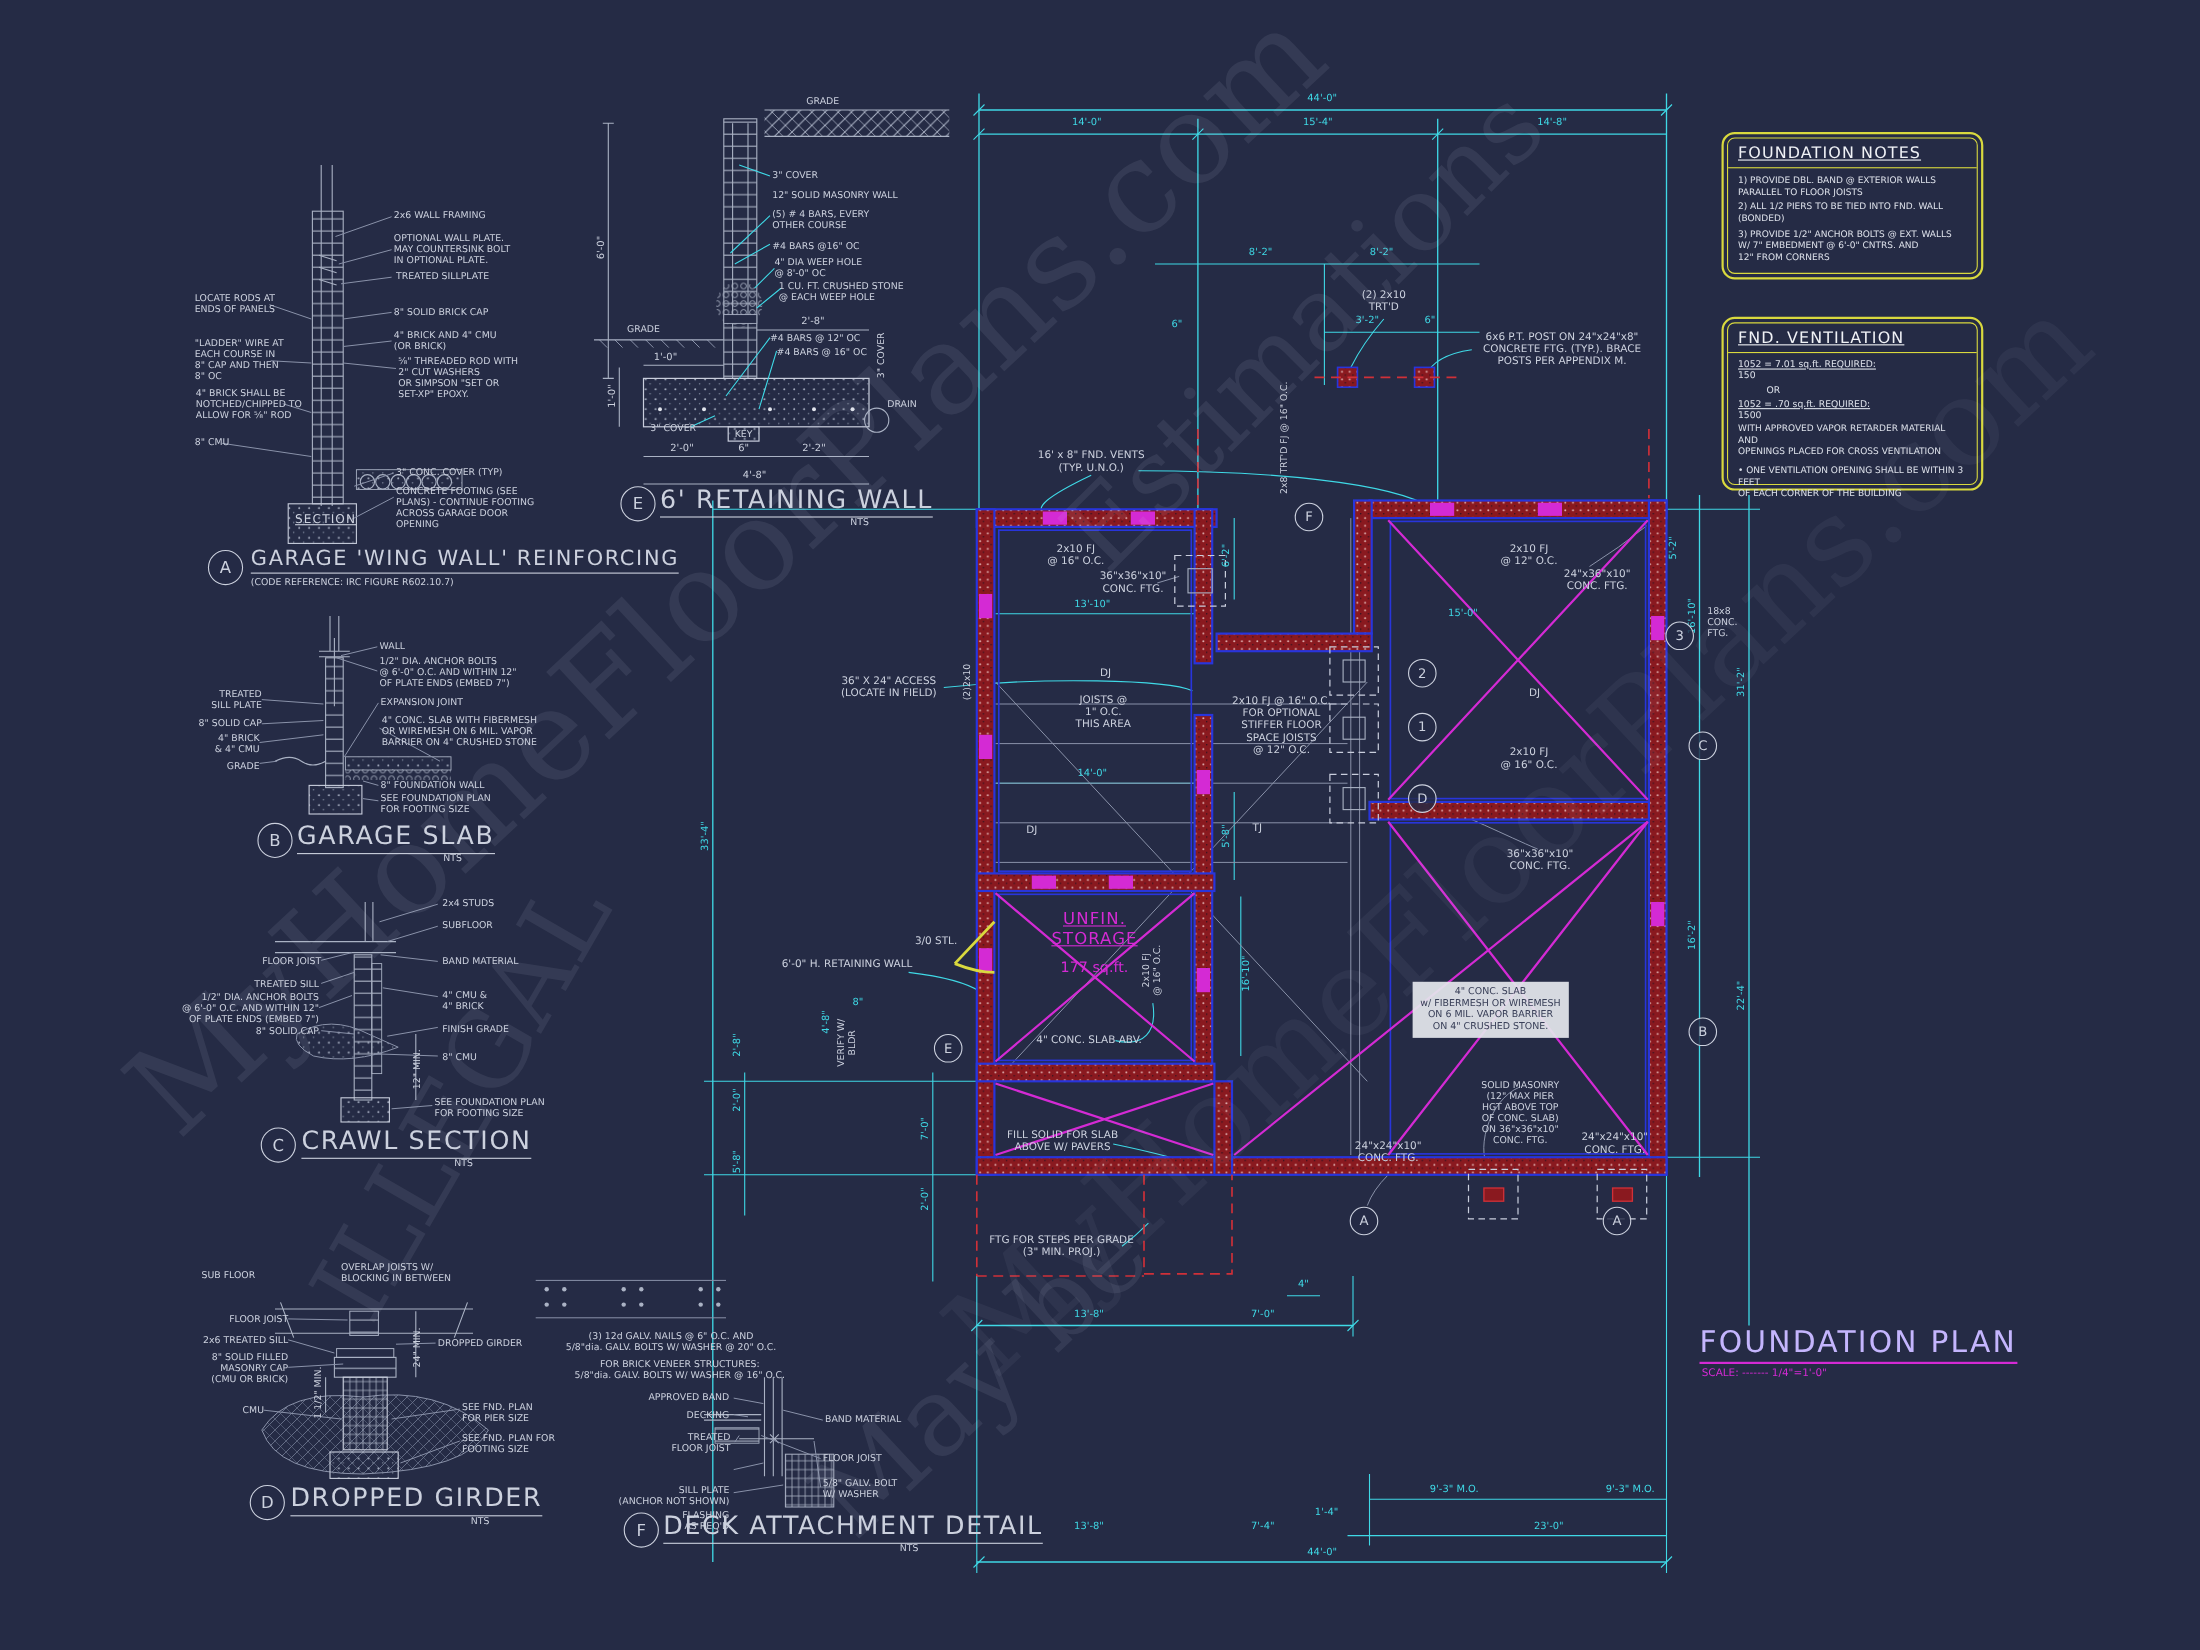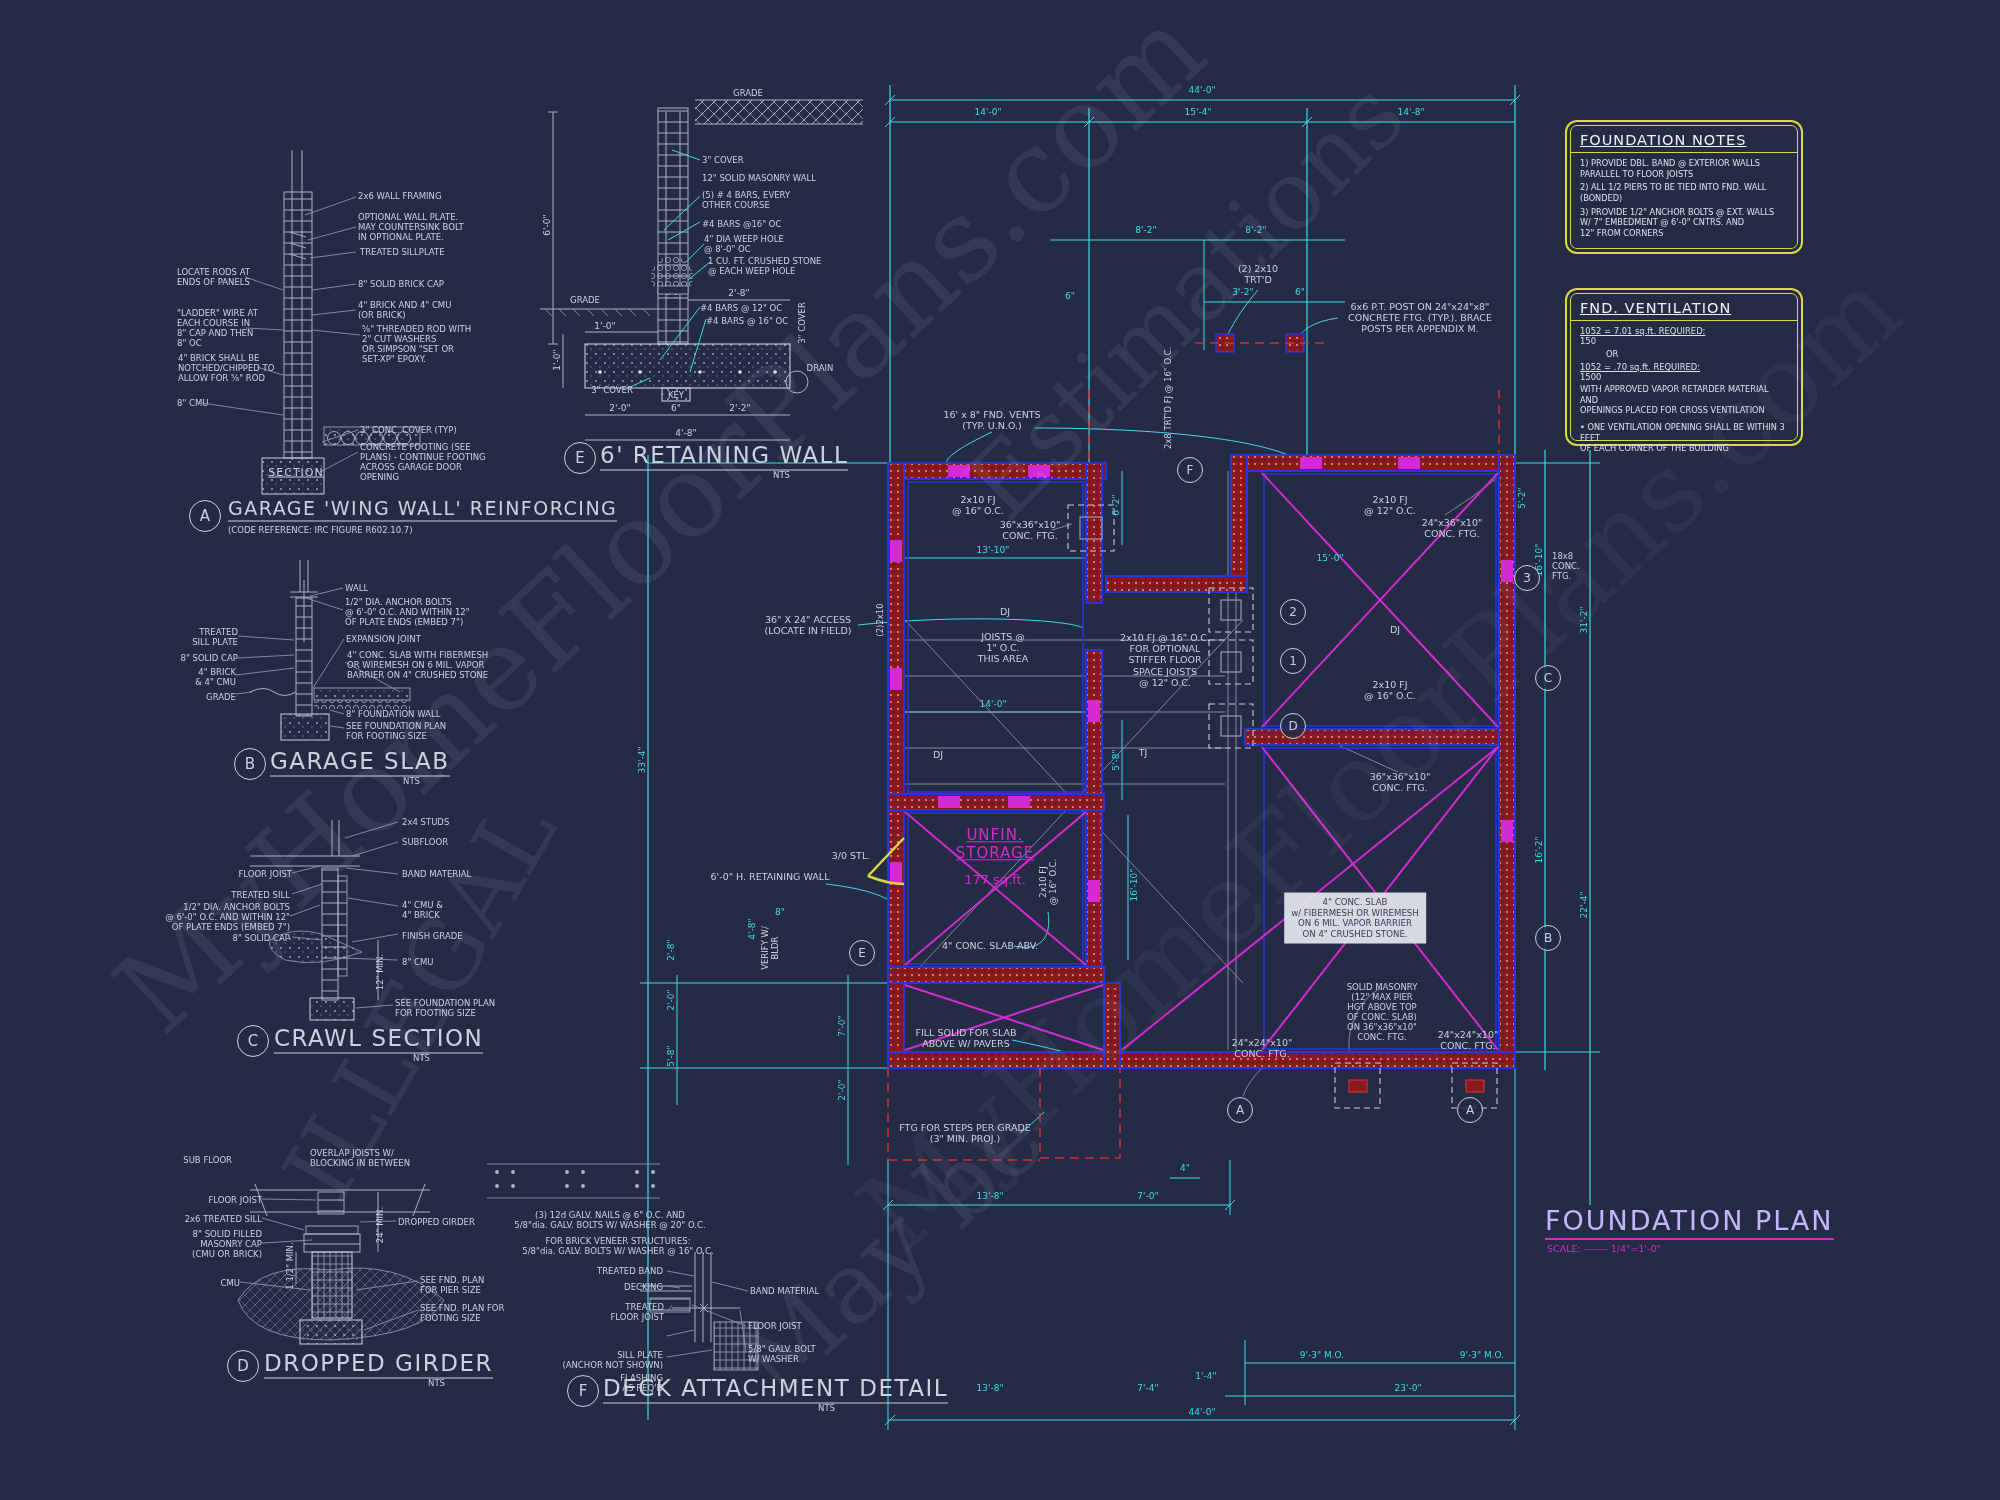--- a/index.html
+++ b/index.html
@@ -463,21 +463,21 @@
 <div class="lbl dim" style="left:686px;top:433px;">4'-8"</div>
 <div class="lbl sm" style="left:820px;top:368px;">DRAIN</div>
 <div class="marker big" style="left:580px;top:458px;">E</div>
 <div class="dtitle" style="left:600px;top:456px;font-size:23px;">6' RETAINING WALL</div>
 <div class="nts" style="left:790px;top:470px;">NTS</div>
 
 <div class="lbl sm" style="left:610px;top:1220px;">(3) 12d GALV. NAILS @ 6" O.C. AND
 5/8"dia. GALV. BOLTS W/ WASHER @ 20" O.C.</div>
 <div class="lbl sm" style="left:618px;top:1246px;">FOR BRICK VENEER STRUCTURES:
 5/8"dia. GALV. BOLTS W/ WASHER @ 16" O.C.</div>
-<div class="lbl ra sm" style="left:663px;top:1271px;">TREATED BAND</div>
+<div class="lbl ra sm" style="left:663px;top:1271px;">APPROVED BAND</div>
 <div class="lbl ra sm" style="left:663px;top:1287px;">DECKING</div>
 <div class="lbl ra sm" style="left:664px;top:1312px;">TREATED
 FLOOR JOIST</div>
 <div class="lbl ra sm" style="left:663px;top:1338px;margin-top:45px;">FLASHING
 AS REQ'D</div>
 <div class="lbl ra sm" style="left:663px;top:1360px;">SILL PLATE
 (ANCHOR NOT SHOWN)</div>
 <div class="lbl la sm" style="left:750px;top:1291px;">BAND MATERIAL</div>
 <div class="lbl la sm" style="left:748px;top:1326px;">FLOOR JOIST</div>
 <div class="lbl la sm" style="left:748px;top:1354px;">5/8" GALV. BOLT

